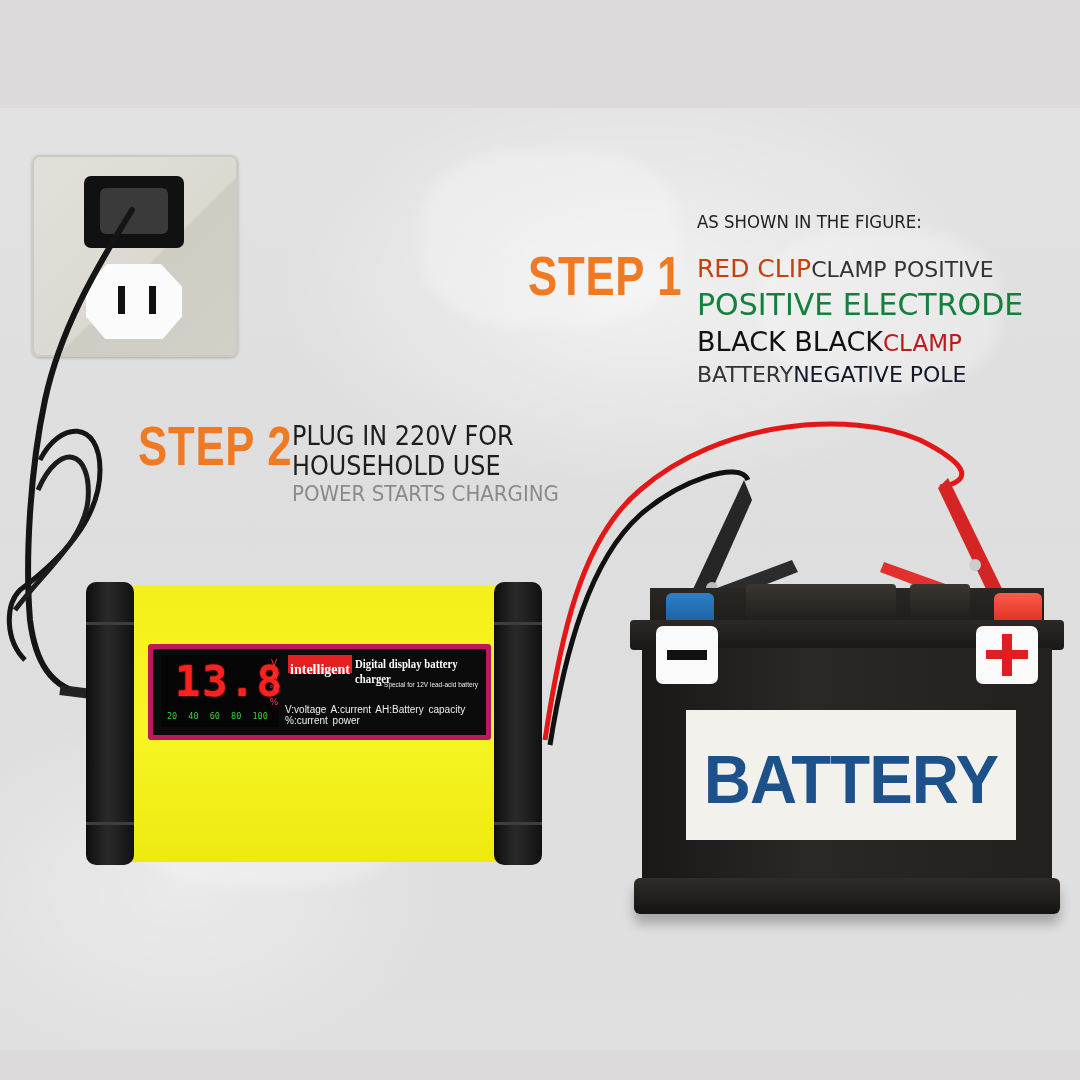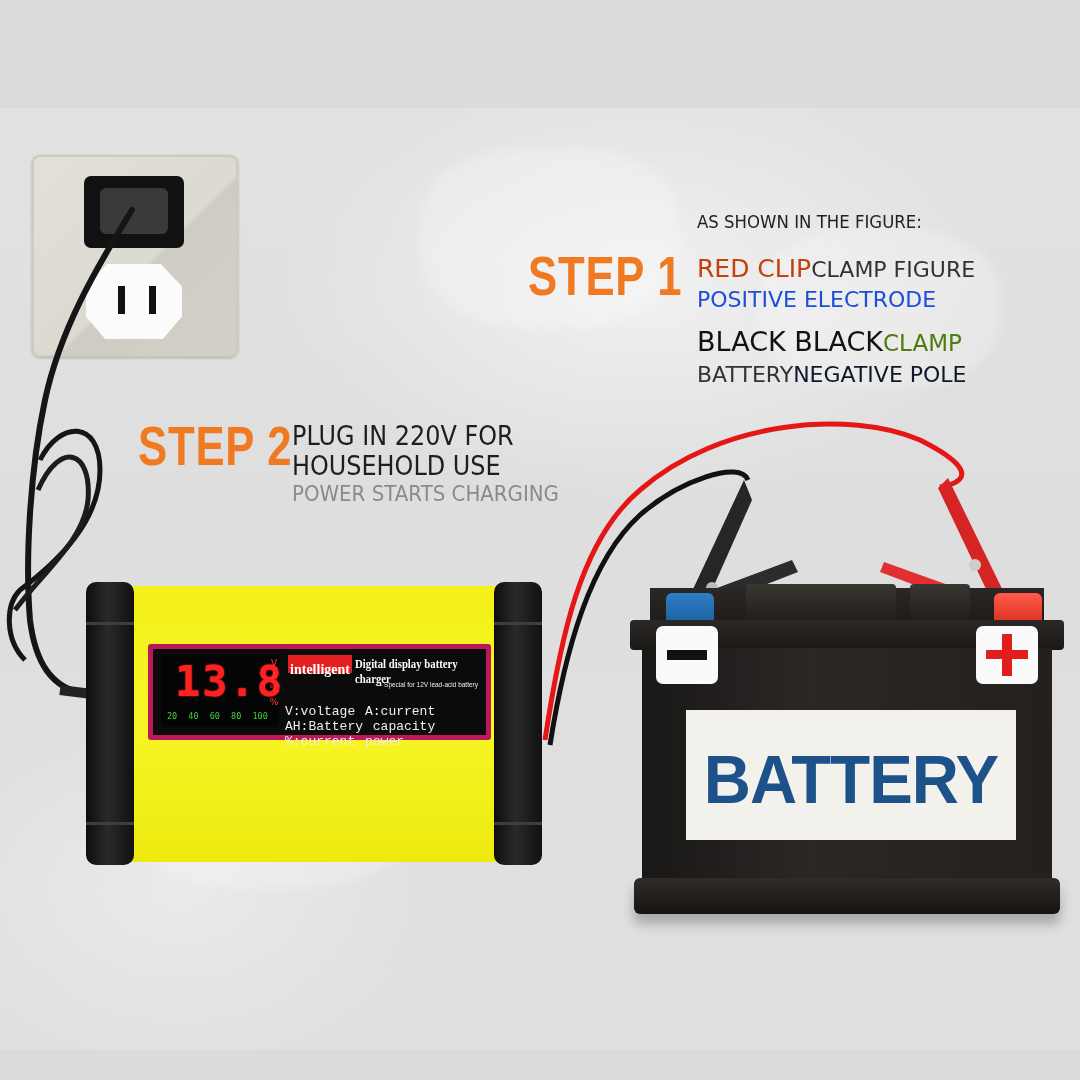--- a/index.html
+++ b/index.html
@@ -41,21 +41,21 @@
     background:linear-gradient(180deg,#f5f01a 0%,#f7f526 50%,#eeea10 100%);}
   .panel{position:absolute;left:62px;top:62px;width:333px;height:86px;background:#0b0b0b;border:5px solid #be185d;border-radius:3px;}
   .lcd{position:absolute;left:8px;top:6px;width:118px;height:72px;background:#050505;}
   .seg{position:absolute;left:14px;top:2px;color:#ff2020;font-family:"DejaVu Sans Mono",monospace;font-size:42px;font-weight:bold;letter-spacing:2px;text-shadow:0 0 2px #ff3030;}
   .units{position:absolute;left:108px;top:2px;width:10px;color:#ff3b3b;font-size:9px;line-height:13px;text-align:center;font-family:"DejaVu Sans",sans-serif;}
   .bars{position:absolute;left:6px;top:56px;color:#3ecf3a;font-size:8.5px;letter-spacing:0;font-family:"DejaVu Sans Mono",monospace;word-spacing:6px;}
   .badge{position:absolute;left:135px;top:6px;width:64px;height:18px;background:#e41f1f;color:#fff;font-size:14px;font-weight:bold;line-height:30px;text-align:center;
     font-family:"Liberation Serif",serif;}
   .title{position:absolute;left:202px;top:8px;color:#fff;font-size:12.5px;font-weight:bold;font-family:"Liberation Serif",serif;transform:scaleX(0.86);transform-origin:left;}
   .sub{position:absolute;right:8px;top:32px;color:#eee;font-size:6.5px;font-family:"Liberation Sans",sans-serif;}
-  .legend{position:absolute;left:132px;top:55px;color:#eee;font-size:13px;font-family:Liberation Mono, monospace;word-spacing:2px;}
+  .legend{position:absolute;left:132px;top:55px;color:#eee;font-size:10px;font-family:Liberation Sans, sans-serif;word-spacing:2px;}
 
   
   .battery{position:absolute;left:630px;top:588px;width:434px;height:340px;}
   .lid{position:absolute;left:20px;top:0;width:394px;height:40px;background:linear-gradient(180deg,#2a2724,#1d1b19);}
   .lid .bump{position:absolute;top:-4px;height:44px;background:linear-gradient(180deg,#3a3632,#1b1917);border-radius:4px 4px 0 0;}
   .term{position:absolute;top:5px;width:48px;height:32px;border-radius:6px 6px 2px 2px;}
   .rim{position:absolute;left:0;top:32px;width:434px;height:30px;background:linear-gradient(180deg,#2b2826,#1a1816);border-radius:4px;}
   .case{position:absolute;left:12px;top:60px;width:410px;height:230px;background:linear-gradient(90deg,#1a1817 0%,#2a2725 40%,#23201e 100%);}
   .base{position:absolute;left:4px;top:290px;width:426px;height:36px;background:linear-gradient(180deg,#2f2c29,#161412);border-radius:6px;box-shadow:0 10px 12px rgba(0,0,0,0.25);}
   .sign{position:absolute;top:38px;width:62px;height:58px;background:#fafafa;border-radius:7px;}
@@ -105,25 +105,25 @@
   <g>
     <path d="M938 488 L 948 478 L 1010 605 L 996 610 Z" fill="#d42424"></path>
     <path d="M884 562 L 990 600 L 986 612 L 880 572 Z" fill="#e23030"></path>
     <circle cx="975" cy="565" r="6" fill="#ccc"></circle>
   </g>
 </svg>
 
 <div class="step-label" style="left:528px;top:248px;">STEP 1</div>
 <div class="t" style="left:697px;top:211px;font-size:18px;color:#222;transform:scaleX(0.92);transform-origin:left;">AS SHOWN IN THE FIGURE:</div>
 <div class="t" style="left:697px;top:254px;font-size:25px;">
-  <span style="color:#c2410c;">RED CLIP</span><span style="color:#333;font-size:22px;">CLAMP FIGURE</span>
+  <span style="color:#c2410c;">RED CLIP</span><span style="color:#333;font-size:22px;">CLAMP POSITIVE</span>
 </div>
-<div class="t" style="left:697px;top:287px;font-size:22px;color:#1d4ed8;text-align:right;">POSITIVE ELECTRODE</div>
+<div class="t" style="left:697px;top:287px;font-size:30px;color:#15803d;text-align:right;">POSITIVE ELECTRODE</div>
 <div class="t" style="left:697px;top:326px;font-size:27px;">
-  <span style="color:#111;">BLACK BLACK</span><span style="color:#4d7c0f;font-size:23px;">CLAMP</span>
+  <span style="color:#111;">BLACK BLACK</span><span style="color:#b91c1c;font-size:23px;">CLAMP</span>
 </div>
 <div class="t" style="left:697px;top:362px;font-size:22px;">
   <span style="color:#333;">BATTERY</span><span style="color:#0f172a;">NEGATIVE POLE</span>
 </div>
 
 <div class="step-label" style="left:138px;top:418px;">STEP 2</div>
 <div class="t" style="left:292px;top:421px;font-size:26px;color:#1e1e1e;transform:scaleX(0.92);transform-origin:left;">PLUG IN 220V FOR</div>
 <div class="t" style="left:292px;top:451px;font-size:26px;color:#1e1e1e;transform:scaleX(0.92);transform-origin:left;">HOUSEHOLD USE</div>
 <div class="t" style="left:292px;top:481px;font-size:22px;color:#8a8a8a;transform:scaleX(0.9);transform-origin:left;">POWER STARTS CHARGING</div>
 

